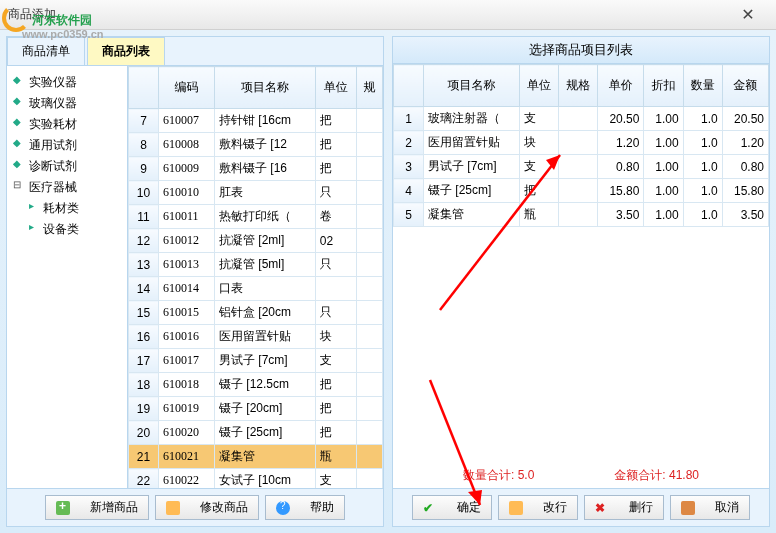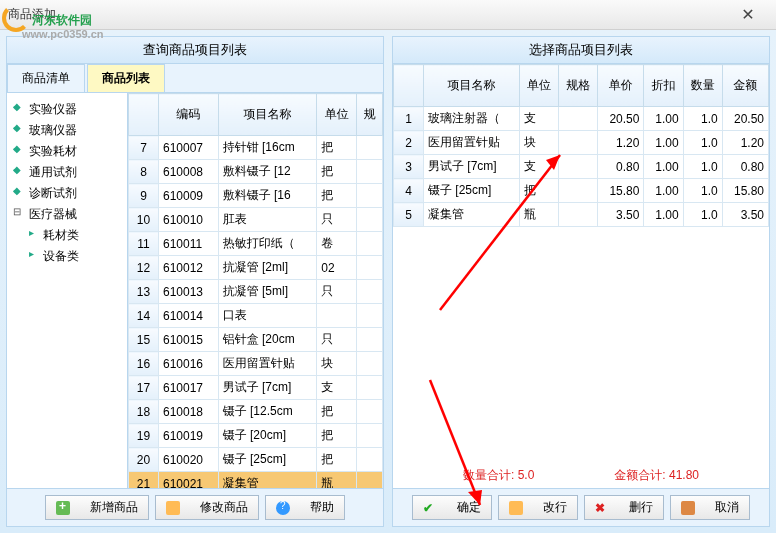--- a/index.html
+++ b/index.html
@@ -22,21 +22,21 @@
 .tree-item::before { content: "◆"; color: #2a8; position: absolute; left: 2px; font-size: 10px; }
 .tree-item.expand::before { content: "⊟"; color: #555; }
 .tree-sub { padding-left: 32px; }
 .tree-sub::before { content: "▸"; color: #2a8; left: 18px; }
 .grid-wrap { flex: 1; overflow: auto; position: relative; }
 table.grid { border-collapse: collapse; width: 100%; }
 .grid th { background: linear-gradient(#f7fbff,#e4f0fb); border: 1px solid #c6dceb; padding: 12px 4px; font-weight: normal; position: sticky; top: 0; }
 .grid td { border: 1px solid #d8e7f2; padding: 3px 4px; white-space: nowrap; height: 20px; }
 .grid td.rownum { background: linear-gradient(#f7fbff,#e4f0fb); text-align: center; width: 30px; }
 .grid tr.selected td { background: #f7c873; }
-.grid td.code { font-family: Liberation Sans, sans-serif; }
+.grid td.code { font-family: Liberation Serif, serif; }
 .footer { display: flex; gap: 6px; padding: 6px; background: #e8f3fd; border-top: 1px solid #b8d6ee; justify-content:center;}
 .btn { display: inline-flex; align-items:center; gap:20px; padding: 3px 10px; background: linear-gradient(#fdfdfd,#e8e8e8); border: 1px solid #a8bccf; cursor: pointer; min-width:70px; justify-content:center;}
 .icon { width:14px; height:14px; display:inline-block; }
 .icon-add { background: #6b5; border-radius:2px; position:relative;} .icon-add::after{content:"+";color:#fff;position:absolute;left:3px;top:-2px;font-weight:bold;}
 .icon-edit { background: #fb5; border-radius:2px; }
 .icon-help { background: #39f; border-radius:50%; position:relative;} .icon-help::after{content:"?";color:#fff;position:absolute;left:4px;top:-1px;font-size:10px;}
 .icon-ok { position:relative;} .icon-ok::after{content:"✔";color:#2a2;font-weight:bold;}
 .icon-del { position:relative;} .icon-del::after{content:"✖";color:#d22;font-weight:bold;}
 .icon-cancel { background:#d84;border-radius:2px;}
 .summary { padding: 4px 10px; color: #d22; display:flex; gap:80px; justify-content:center;}
@@ -54,21 +54,20 @@
 </div>
 
 <div class="titlebar">
   <span class="titlebar-text">商品添加</span>
   <span class="close-btn">✕</span>
 </div>
 
 <div class="container">
 
   <div class="panel">
-    <div class="panel-header">查询商品项目列表</div>
     <div class="tabs">
       <div class="tab">商品清单</div>
       <div class="tab active">商品列表</div>
     </div>
     <div class="left-top">
       <div class="tree">
         <div class="tree-item">实验仪器</div>
         <div class="tree-item">玻璃仪器</div>
         <div class="tree-item">实验耗材</div>
         <div class="tree-item">通用试剂</div>

